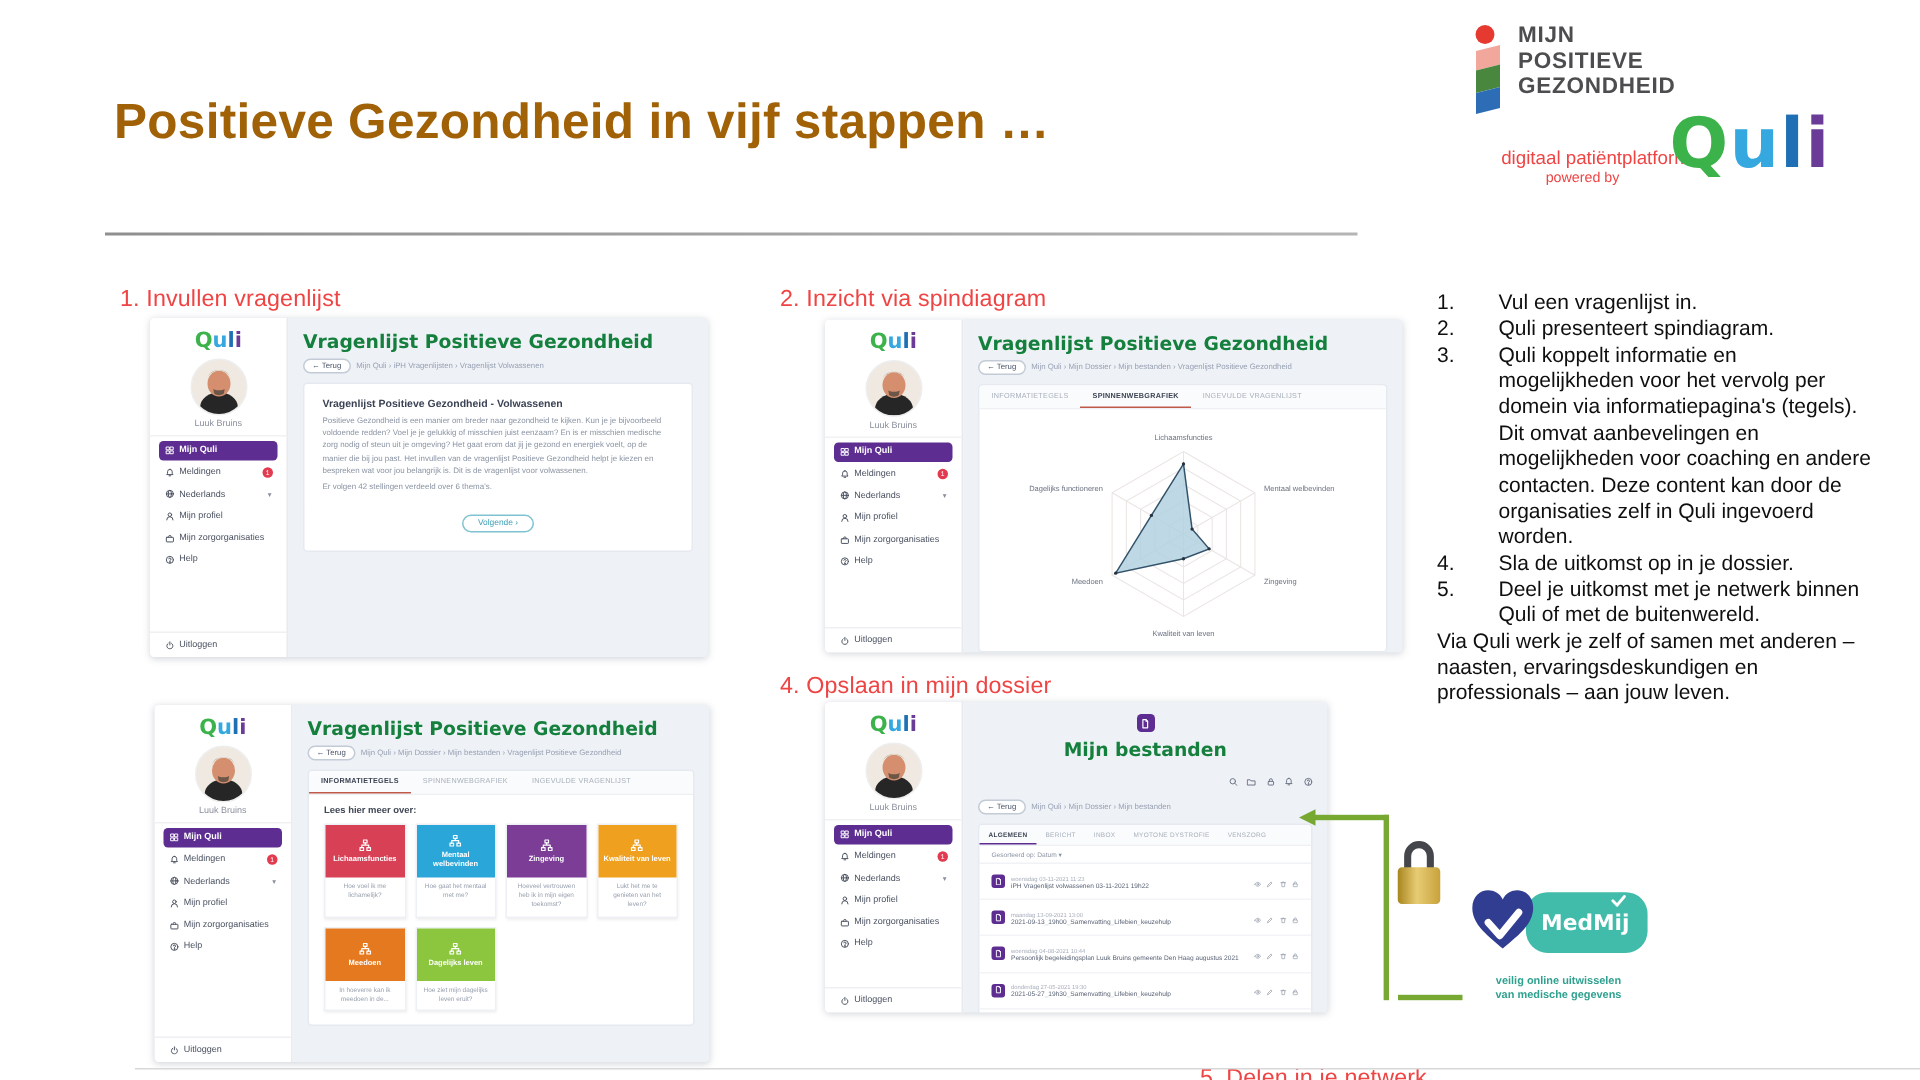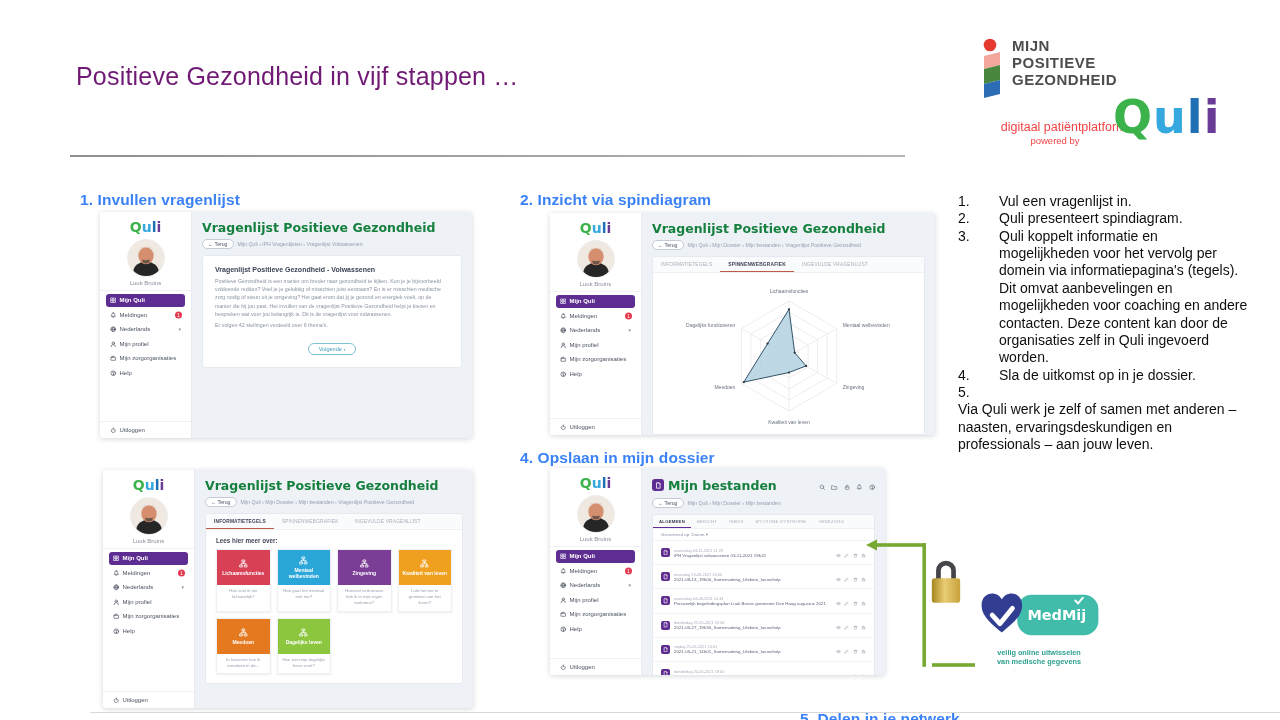--- a/index.html
+++ b/index.html
@@ -1,35 +1,35 @@
 <!DOCTYPE html>
 <html><head>
 <meta charset="utf-8">
 <style>
   html,body{margin:0;padding:0;background:#e9e9e9;}
   .slide{position:relative;width:1280px;height:720px;background:#ffffff;overflow:hidden;
          font-family:"Liberation Sans",sans-serif;}
   
   .title-block{position:absolute;left:76px;top:62px;}
-  .title-block h1{margin:0;font-size:25px;font-weight:400;color:#701a75;letter-spacing:.2px;}
+  .title-block h1{margin:0;font-size:33px;font-weight:700;color:#a16207;letter-spacing:.2px;}
   .title-block .sub{font-size:16px;color:#4a7ebd;margin-top:3px;}
   .divider{position:absolute;left:70px;top:155px;width:835px;height:2px;
            background:linear-gradient(90deg,#8f8f8f,#b5b5b5);}
   .bottom-line{position:absolute;left:90px;top:712px;width:1190px;height:1px;background:#d8d8d8;}
   
-  .brand{position:absolute;left:980px;top:38px;width:270px;}
+  .brand{position:absolute;left:980px;top:16px;width:270px;}
   .mpg{display:flex;gap:8px;align-items:flex-start;}
   .mpg-text{font-size:15px;font-weight:700;color:#4d4d4f;line-height:1.13;letter-spacing:.5px;}
   .tagline{margin-top:18px;width:150px;text-align:right;color:#ef4444;}
   .tagline .t1{font-size:12.5px;}
   .tagline .t2{font-size:9.5px;margin-top:1px;text-align:center;}
   .quli-big{position:absolute;left:133px;top:52px;font-size:46px;font-weight:700;
             font-family:"DejaVu Sans",sans-serif;letter-spacing:1px;}
   
-  .cap{position:absolute;font-size:15.5px;font-weight:700;color:#3b82f6;letter-spacing:.1px;text-align:right;}
+  .cap{position:absolute;font-size:15.5px;font-weight:400;color:#ef4444;letter-spacing:.1px;text-align:right;}
   
   .notes{position:absolute;left:958px;top:193px;width:292px;font-size:14px;line-height:1.24;color:#0f0f0f;}
   .notes ol{list-style:none;margin:0;padding:0;}
   .notes li{display:flex;}
   .notes .num{width:41px;flex:none;}
   .notes .ftr{margin:0 0 0;}
   
   .mini{position:absolute;display:flex;background:#eef1f6;border-radius:3px;
         box-shadow:0 1px 5px rgba(80,90,110,.25);overflow:hidden;}
   .mini-side{width:92px;min-width:92px;background:#fff;border-right:1px solid #e9eaef;
@@ -67,21 +67,21 @@
   .radar-wrap{display:flex;justify-content:center;padding:3px 0 2px;}
   
   .s3body{padding:7px 10px 9px;}
   .lead{font-size:6.3px;font-weight:700;color:#414856;}
   .tiles{display:grid;grid-template-columns:repeat(4,1fr);gap:6px;margin-top:5px;}
   .tile{background:#fff;border:1px solid #edf0f4;box-shadow:0 1px 2px rgba(0,0,0,.07);}
   .tile-head{height:35px;display:flex;flex-direction:column;align-items:center;justify-content:center;gap:2px;color:#fff;}
   .tile-label{font-size:5px;font-weight:700;text-align:center;padding:0 2px;line-height:1.2;}
   .tile-q{font-size:4.3px;color:#98a0ae;text-align:center;padding:3px 4px 4px;line-height:1.45;}
   
-  .m-header{display:flex;align-items:center;gap:4px;}
+  .m-header{display:flex;align-items:center;gap:4px;flex-direction:column;}
   .files-app-icon{width:12px;height:12px;background:#5e2d91;border-radius:3px;color:#fff;
                   display:flex;align-items:center;justify-content:center;}
   .hicons{margin-left:auto;display:flex;gap:6px;color:#6b7384;align-items:center;}
   .sortrow{font-size:4.4px;color:#8a93a3;padding:3px 8px;border-bottom:1px solid #f0f2f5;}
   .frow{display:flex;align-items:center;gap:4px;padding:2.6px 8px;border-bottom:1px solid #f3f4f7;}
   .frow:last-child{border-bottom:none;}
   .ficon{width:9px;height:9px;min-width:9px;background:#5e2d91;border-radius:2px;color:#fff;
          display:flex;align-items:center;justify-content:center;}
   .fmeta{flex:1;overflow:hidden;}
   .fdate{display:block;font-size:3.9px;color:#a6adba;}
@@ -791,20 +791,21 @@
         <li>
           <span class="num">3.</span>
           <span class="txt">Quli koppelt informatie en mogelijkheden voor het vervolg per domein via informatiepagina's (tegels). Dit omvat aanbevelingen en mogelijkheden voor coaching en andere contacten. Deze content kan door de organisaties zelf in Quli ingevoerd worden.</span>
         </li>
         <li>
           <span class="num">4.</span>
           <span class="txt">Sla de uitkomst op in je dossier.</span>
         </li>
         <li>
           <span class="num">5.</span>
+          <span class="txt">Deel je uitkomst met je netwerk binnen Quli of met de buitenwereld.</span>
         </li>
       </ol>
     <p class="ftr">Via Quli werk je zelf of samen met anderen – naasten, ervaringsdeskundigen en professionals – aan jouw leven.</p>
   </div>
 
   <svg class="arrows" width="170" height="140" viewBox="0 0 170 140">
     <polygon points="0,10 11,4.5 11,15.5" fill="#76a832"></polygon>
     <rect x="10" y="8.2" width="50" height="3.6" fill="#76a832"></rect>
     <rect x="56.4" y="8.2" width="3.6" height="123.6" fill="#76a832"></rect>
     <rect x="66" y="128.2" width="83" height="3.6" fill="#76a832"></rect>

